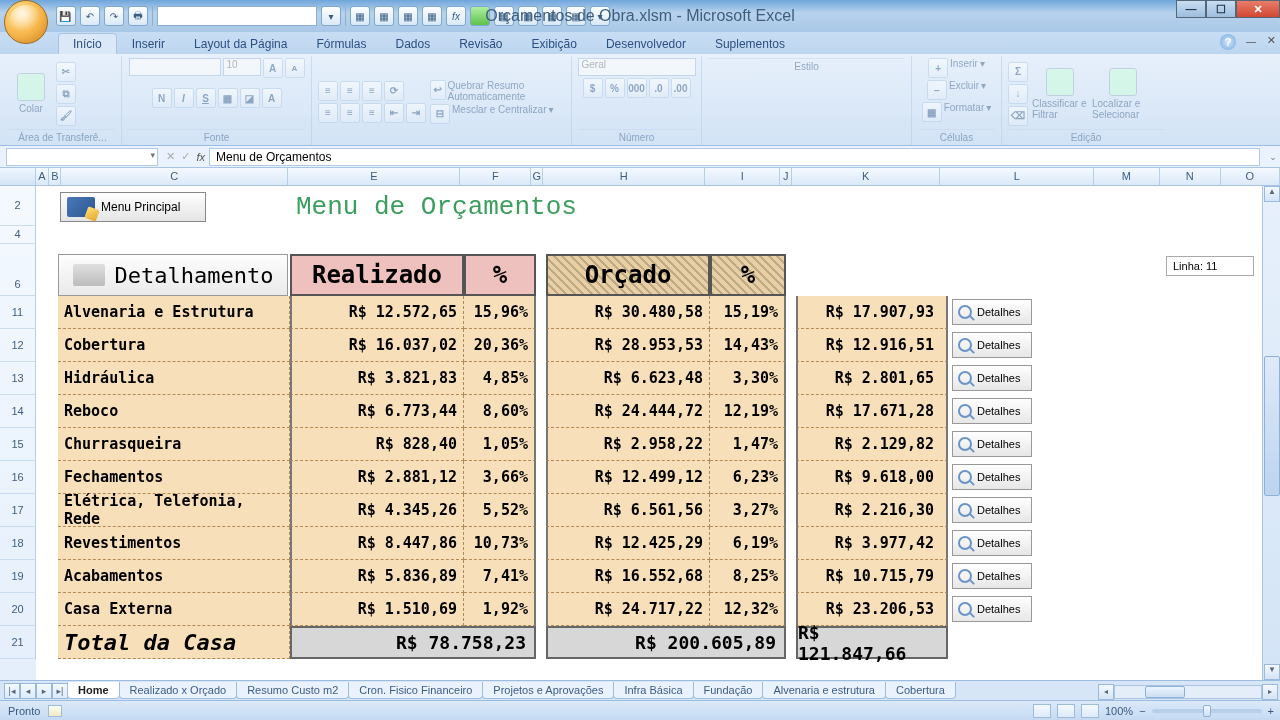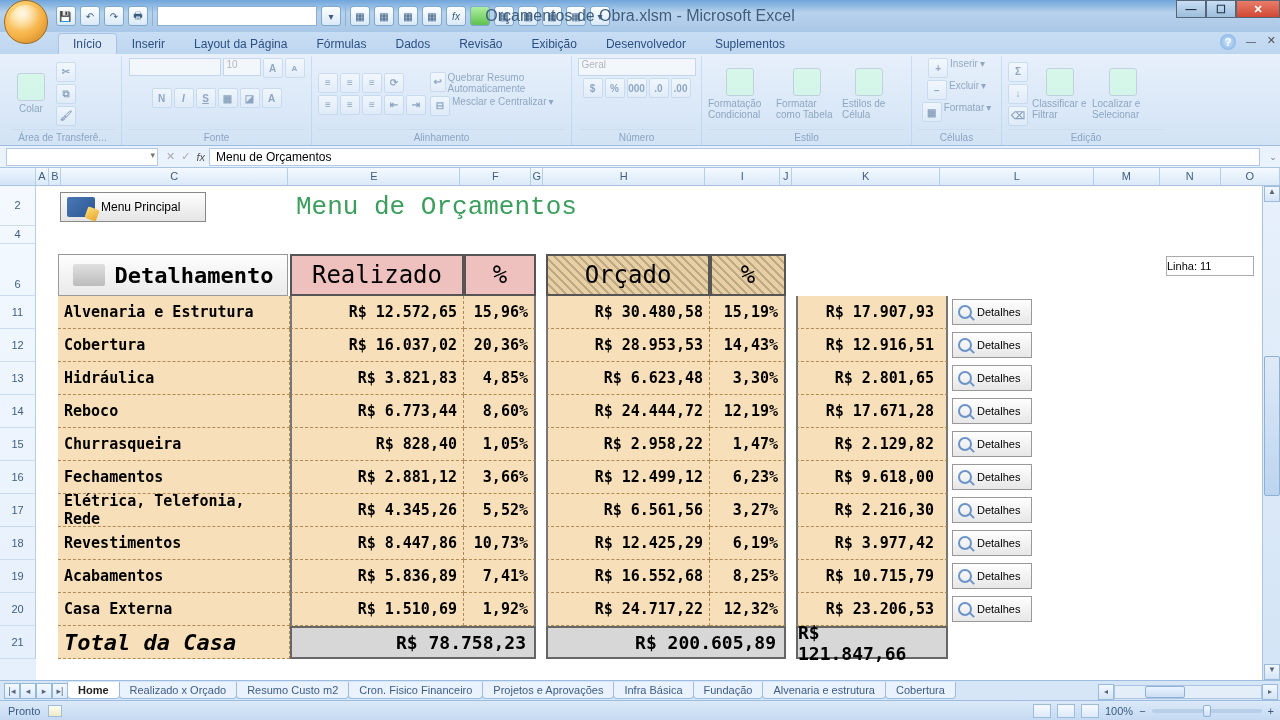--- a/index.html
+++ b/index.html
@@ -62,27 +62,27 @@
   .rh.small{height:18px;line-height:17px;}
   .rh.med{height:40px;line-height:39px;}
   .sheet{position:absolute;left:36px;top:0;right:0;bottom:0;}
 
   
   .menu-btn{position:absolute;left:24px;top:6px;width:146px;height:30px;background:linear-gradient(#fefefe,#e5e5e5);border:1px solid #888;display:flex;align-items:center;gap:6px;padding-left:6px;font-size:12px;}
   .menu-btn .mi{width:28px;height:20px;background:linear-gradient(135deg,#4a79b8,#2b5590);border-radius:2px;position:relative;}
   .menu-btn .mi::after{content:"";position:absolute;right:-3px;bottom:-3px;width:12px;height:12px;background:linear-gradient(135deg,#ffe07a,#e6a62c);border-radius:2px;transform:rotate(20deg);}
   .page-title{position:absolute;left:260px;top:6px;font-family:"Consolas","Courier New",monospace;font-size:26px;color:#3b9e5d;}
 
-  .linha-box{position:absolute;right:8px;top:70px;width:88px;height:20px;background:#fff;border:1px solid #aaa;font-size:11px;text-align:left;line-height:19px;padding-left:0;}
-
-  .detal-header{position:absolute;left:22px;top:68px;width:230px;height:42px;background:linear-gradient(#fdfdfd,#eaeaea);border:1px solid #999;display:flex;align-items:center;justify-content:center;font-family:Consolas,monospace;font-size:22px;gap:10px;font-weight:bold;}
+  .linha-box{position:absolute;right:8px;top:70px;width:88px;height:20px;background:#fff;border:1px solid #aaa;font-size:11px;text-align:left;line-height:19px;padding-left:6px;}
+
+  .detal-header{position:absolute;left:22px;top:68px;width:230px;height:42px;background:linear-gradient(#fdfdfd,#eaeaea);border:1px solid #999;display:flex;align-items:center;justify-content:center;font-family:Consolas,monospace;font-size:22px;gap:10px;}
   .detal-header .di{width:32px;height:22px;background:linear-gradient(#e0e0e0,#bcbcbc);border-radius:2px;}
 
   .hatched{background-color:#e9cfa4;background-image:repeating-linear-gradient(45deg,rgba(0,0,0,.18) 0,rgba(0,0,0,.18) 2px,transparent 2px,transparent 6px);}
-  .col-header{position:absolute;top:68px;height:42px;border:2px solid #555;display:flex;align-items:center;justify-content:center;font-family:Consolas,monospace;font-weight:normal;font-size:24px;}
+  .col-header{position:absolute;top:68px;height:42px;border:2px solid #555;display:flex;align-items:center;justify-content:center;font-family:Consolas,monospace;font-weight:bold;font-size:24px;}
   .col-header.pink{background:#eec1bf;}
 
   .datarow{position:absolute;left:22px;height:33px;}
   .cell{position:absolute;height:33px;border-bottom:1px dashed #b08b55;font-family:Consolas,monospace;font-size:15px;display:flex;align-items:center;background:#f7dfb9;}
   .cell.name{left:0;width:232px;padding-left:6px;font-weight:bold;border-right:1px dashed #b08b55;}
   .cell.rea{left:232px;width:174px;justify-content:flex-end;padding-right:6px;font-weight:bold;border-left:2px solid #777;border-right:1px dashed #b08b55;}
   .cell.reap{left:406px;width:72px;justify-content:flex-end;padding-right:6px;font-weight:bold;border-right:2px solid #777;}
   .cell.orc{left:488px;width:164px;justify-content:flex-end;padding-right:6px;font-weight:bold;border-left:2px solid #777;border-right:1px dashed #b08b55;}
   .cell.orcp{left:652px;width:76px;justify-content:flex-end;padding-right:6px;font-weight:bold;border-right:2px solid #777;}
   .cell.sal{left:738px;width:152px;justify-content:flex-end;padding-right:12px;font-weight:bold;border-left:2px solid #777;border-right:2px solid #777;}
@@ -225,50 +225,35 @@
           </div>
       </div>
       <div class="col" style="font-size:10px;color:#4e6f96">
         <div class="row">
             <div class="toolbtn">↩</div>
             <span>Quebrar Resumo Automaticamente</span>
           </div>
         <div class="row"><div class="toolbtn">⊟</div><span>Mesclar e Centralizar</span> ▾</div>
       </div>
     </div>
-    <div class="group-label">Alinhamento</div>
   </div>
   <div class="group" style="width:130px">
     <div class="grp-body col">
       <div class="smallcombo" style="width:118px">Geral</div>
       <div class="row">
           <div class="toolbtn">$</div>
           <div class="toolbtn">%</div>
           <div class="toolbtn">000</div>
           <div class="toolbtn">.0</div>
           <div class="toolbtn">.00</div>
         </div>
     </div>
     <div class="group-label">Número</div>
   </div>
   <div class="group" style="width:210px">
-    <div class="grp-body">
-      <div class="bigbtn" style="width:64px">
-          <div class="ico"></div>
-          <span>Formatação Condicional</span>
-        </div>
-      <div class="bigbtn" style="width:62px">
-          <div class="ico"></div>
-          <span>Formatar como Tabela</span>
-        </div>
-      <div class="bigbtn" style="width:54px">
-          <div class="ico"></div>
-          <span>Estilos de Célula</span>
-        </div>
-    </div>
     <div class="group-label">Estilo</div>
   </div>
   <div class="group" style="width:90px">
     <div class="grp-body col" style="font-size:10px;color:#4e6f96">
       <div class="row"><div class="toolbtn">+</div><span>Inserir</span> ▾</div>
       <div class="row"><div class="toolbtn">−</div><span>Excluir</span> ▾</div>
       <div class="row"><div class="toolbtn">▦</div><span>Formatar</span> ▾</div>
     </div>
     <div class="group-label">Células</div>
   </div>

